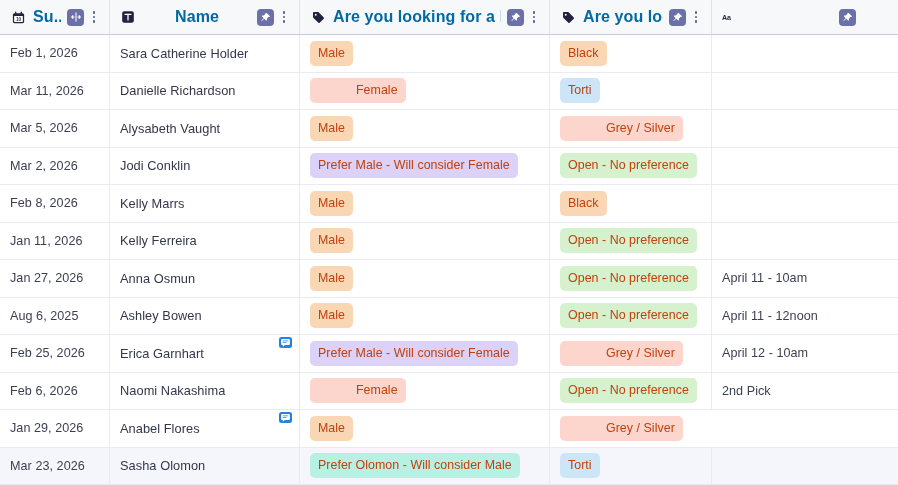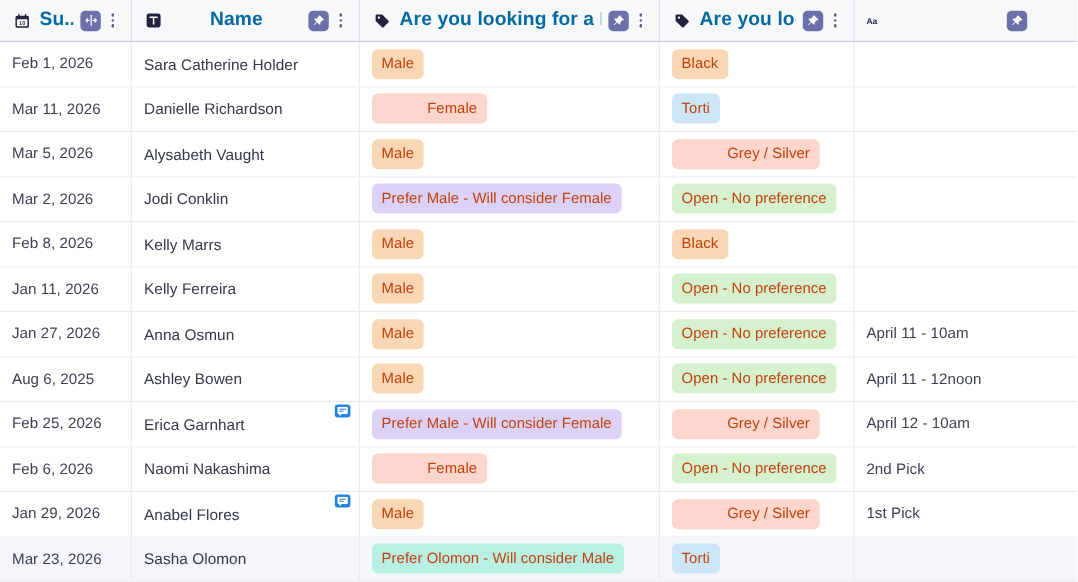--- a/index.html
+++ b/index.html
@@ -444,23 +444,20 @@
     <rect x="2" y="4.5" width="5.4" height="1.15" rx="0.55" fill="#2383e2"></rect>
   </svg>
           </span>
         </div>
         <div class="cell c2">
           <span class="tag tag-orange">Male</span>
         </div>
         <div class="cell c3">
           <span class="tag tag-pink">Grey / Silver</span>
         </div>
-        <div class="cell c4">
-          <span class="txt">1st Pick</span>
-        </div>
       </div>
       <div class="row hl">
         <div class="cell c0">
           <span class="txt">Mar 23, 2026</span>
         </div>
         <div class="cell c1">
           <span class="txt name-txt">Sasha Olomon</span>
         </div>
         <div class="cell c2">
           <span class="tag tag-teal">Prefer Olomon - Will consider Male</span>

